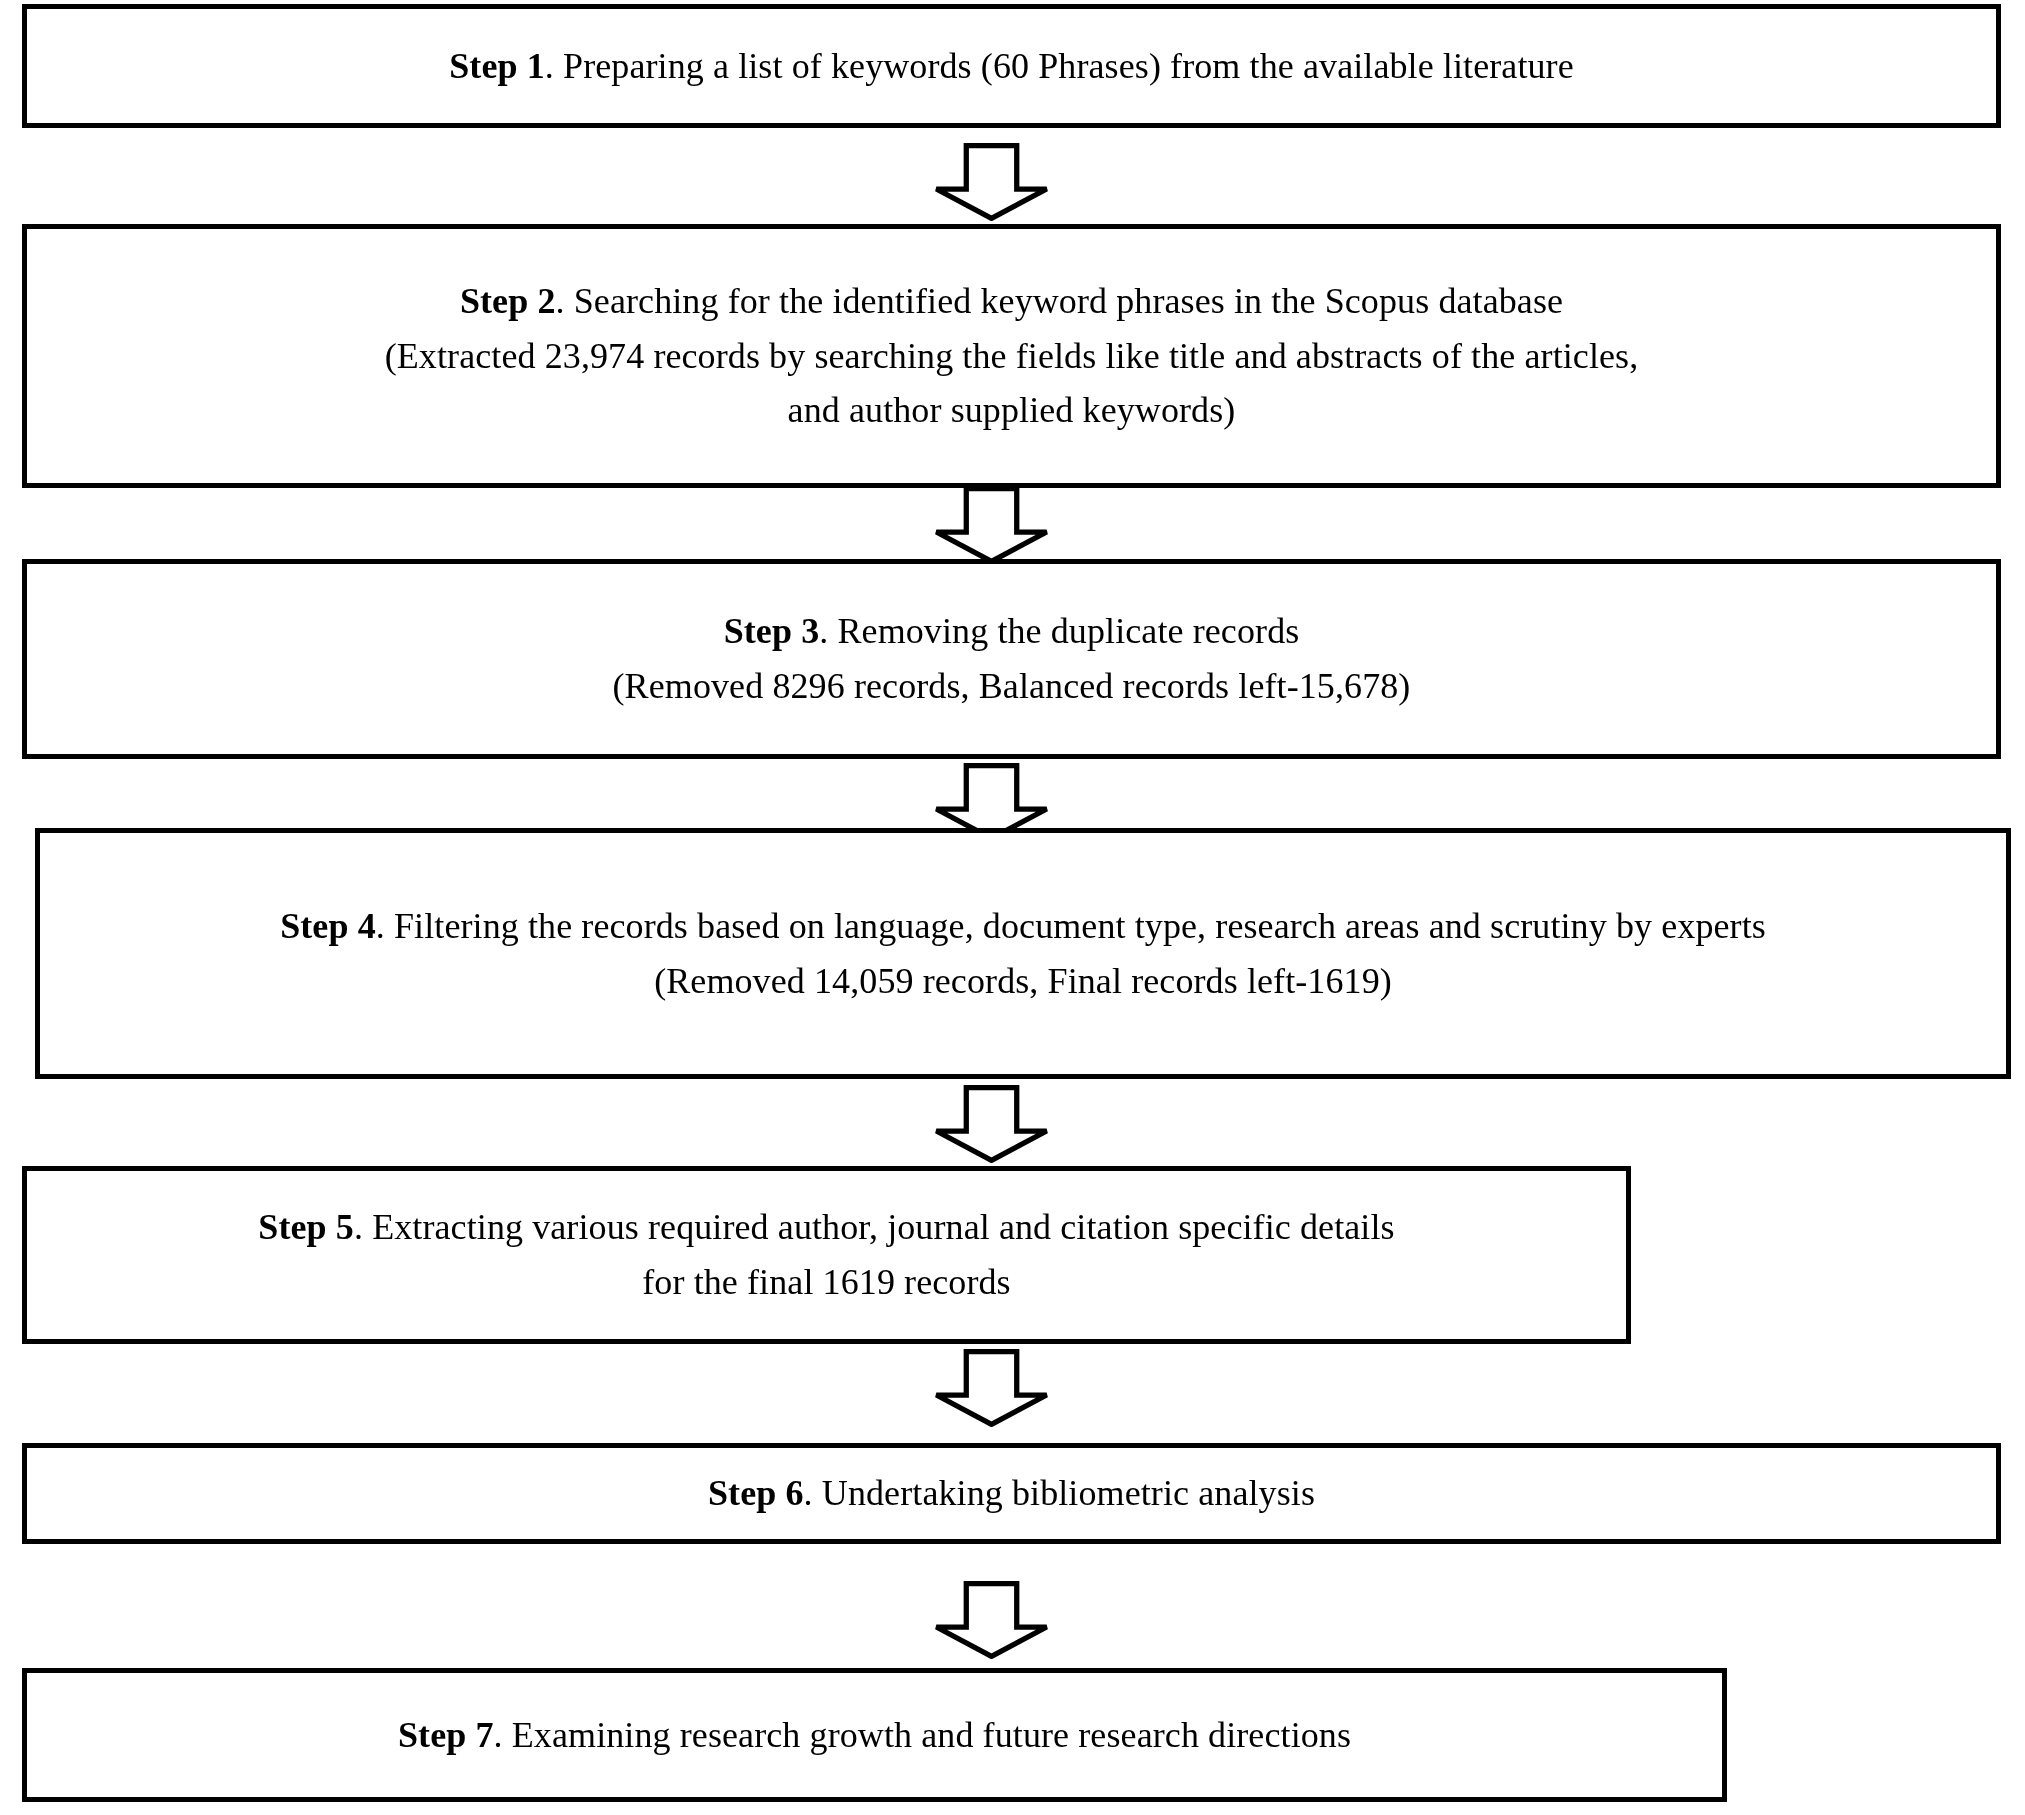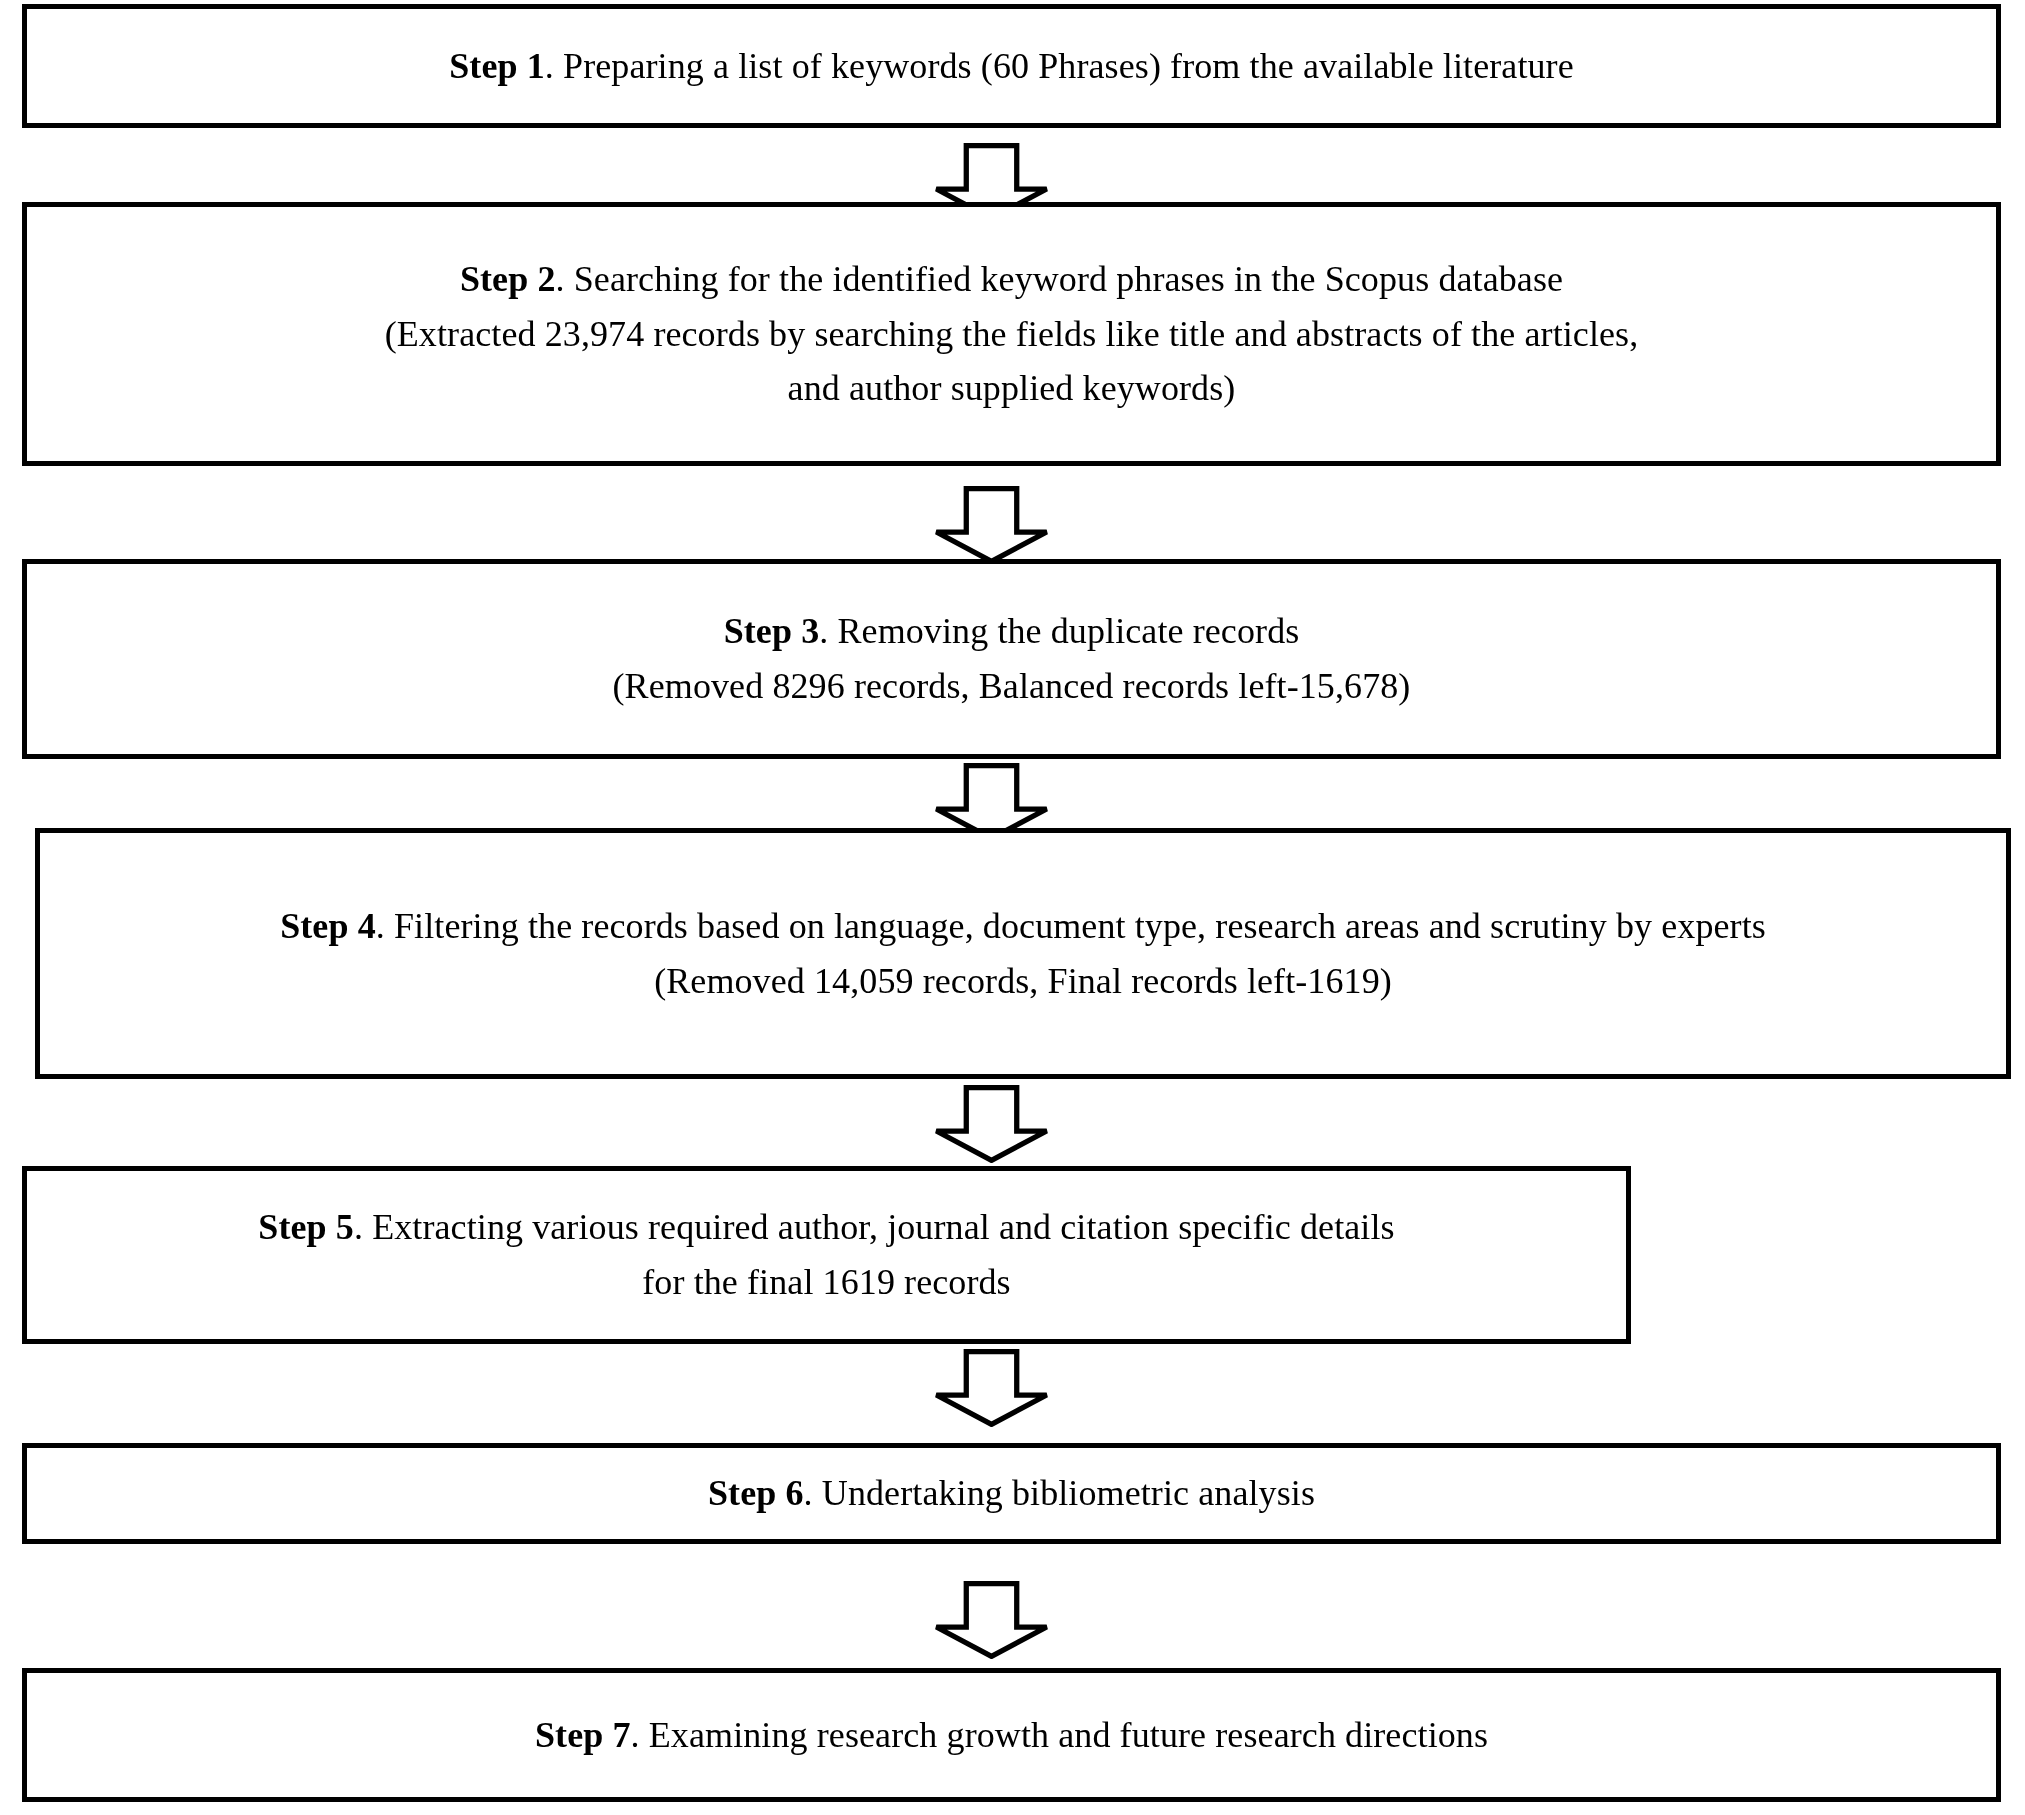--- a/index.html
+++ b/index.html
@@ -42,26 +42,26 @@
     line-height: 1.52;
     color: #000000;
     white-space: nowrap;
     letter-spacing: 0.1px;
   }
   .step-line b {
     font-weight: 700;
   }
   
   #box-1 { left: 22px;  top: 4px;   width: 1979px; height: 124px; }
-  #box-2 { left: 22px;  top: 202px;  width: 1979px; height: 264px; }
+  #box-2 { left: 22px;  top: 224px;  width: 1979px; height: 264px; }
   #box-3 { left: 22px;  top: 559px;  width: 1979px; height: 200px; }
   #box-4 { left: 35px;  top: 828px; width: 1976px; height: 251px; }
   #box-5 { left: 22px;  top: 1166px; width: 1609px; height: 178px; }
   #box-6 { left: 22px;  top: 1443px; width: 1979px; height: 101px; }
-  #box-7 { left: 22px;  top: 1668px; width: 1979px; height: 134px; }
+  #box-7 { left: 22px;  top: 1668px; width: 1705px; height: 134px; }
 
   
   .arrow {
     position: absolute;
     width: 115px;
     height: 78px;
   }
   .arrow svg {
     display: block;
     width: 115px;

